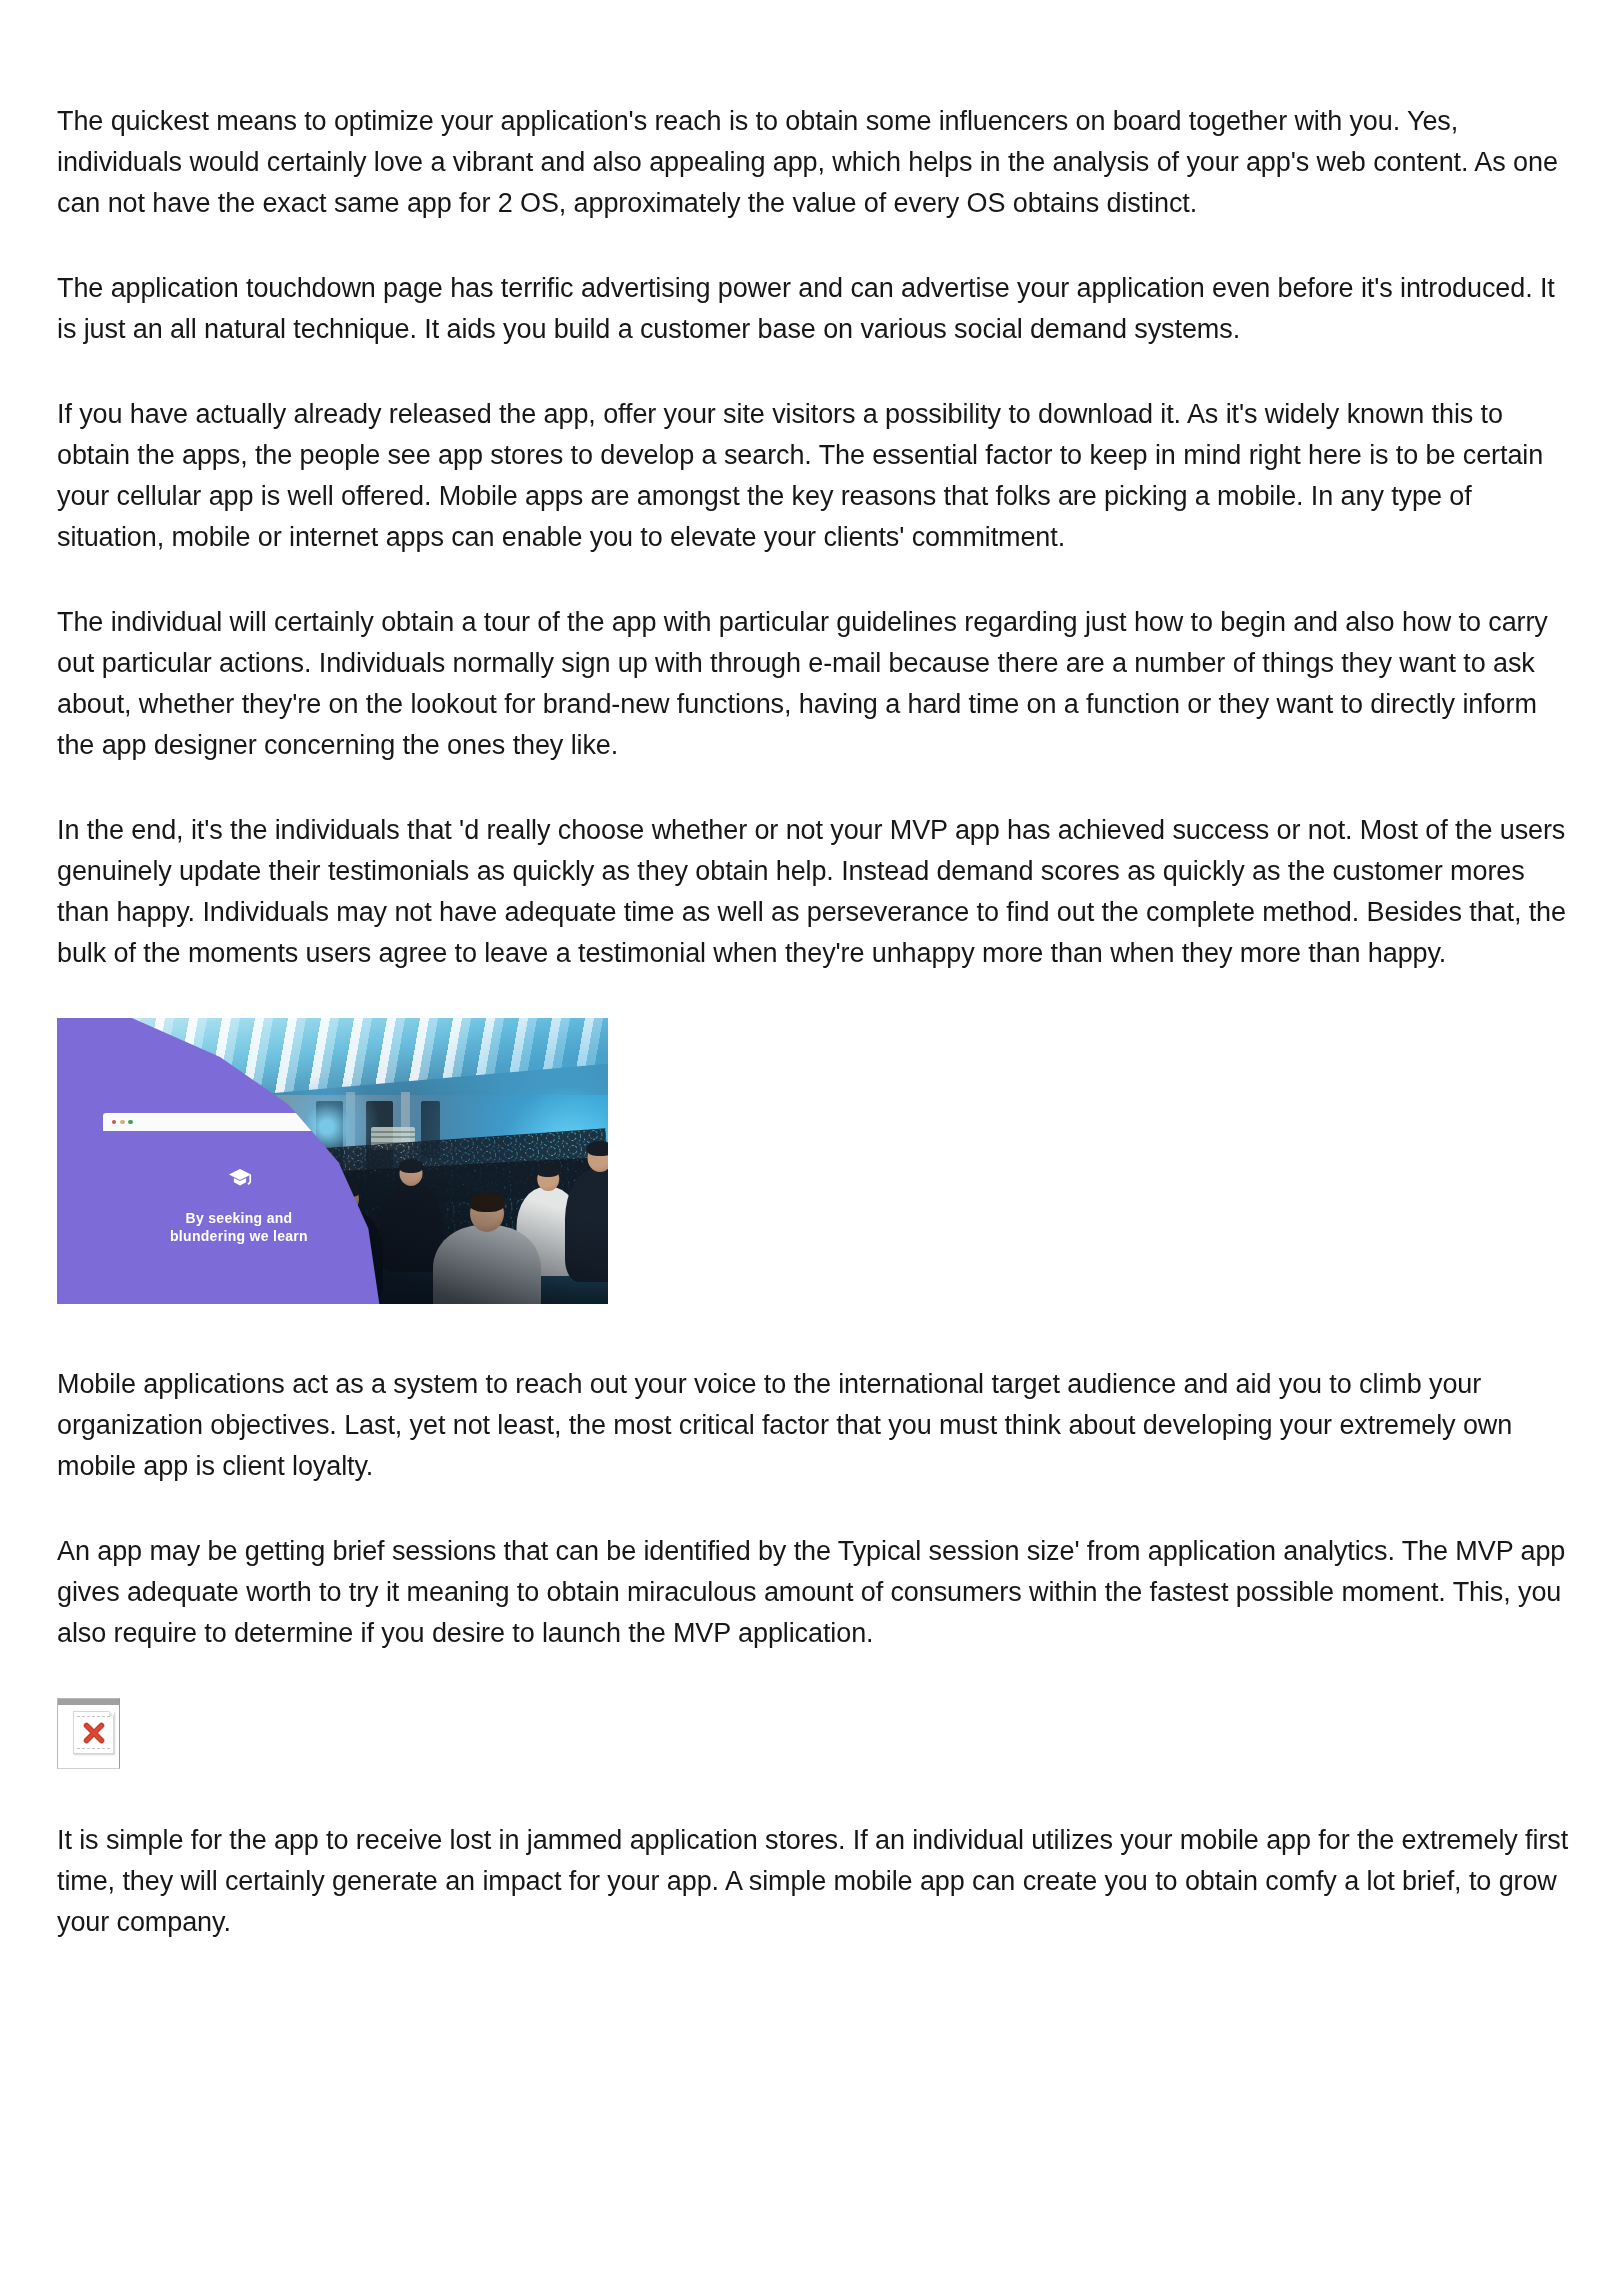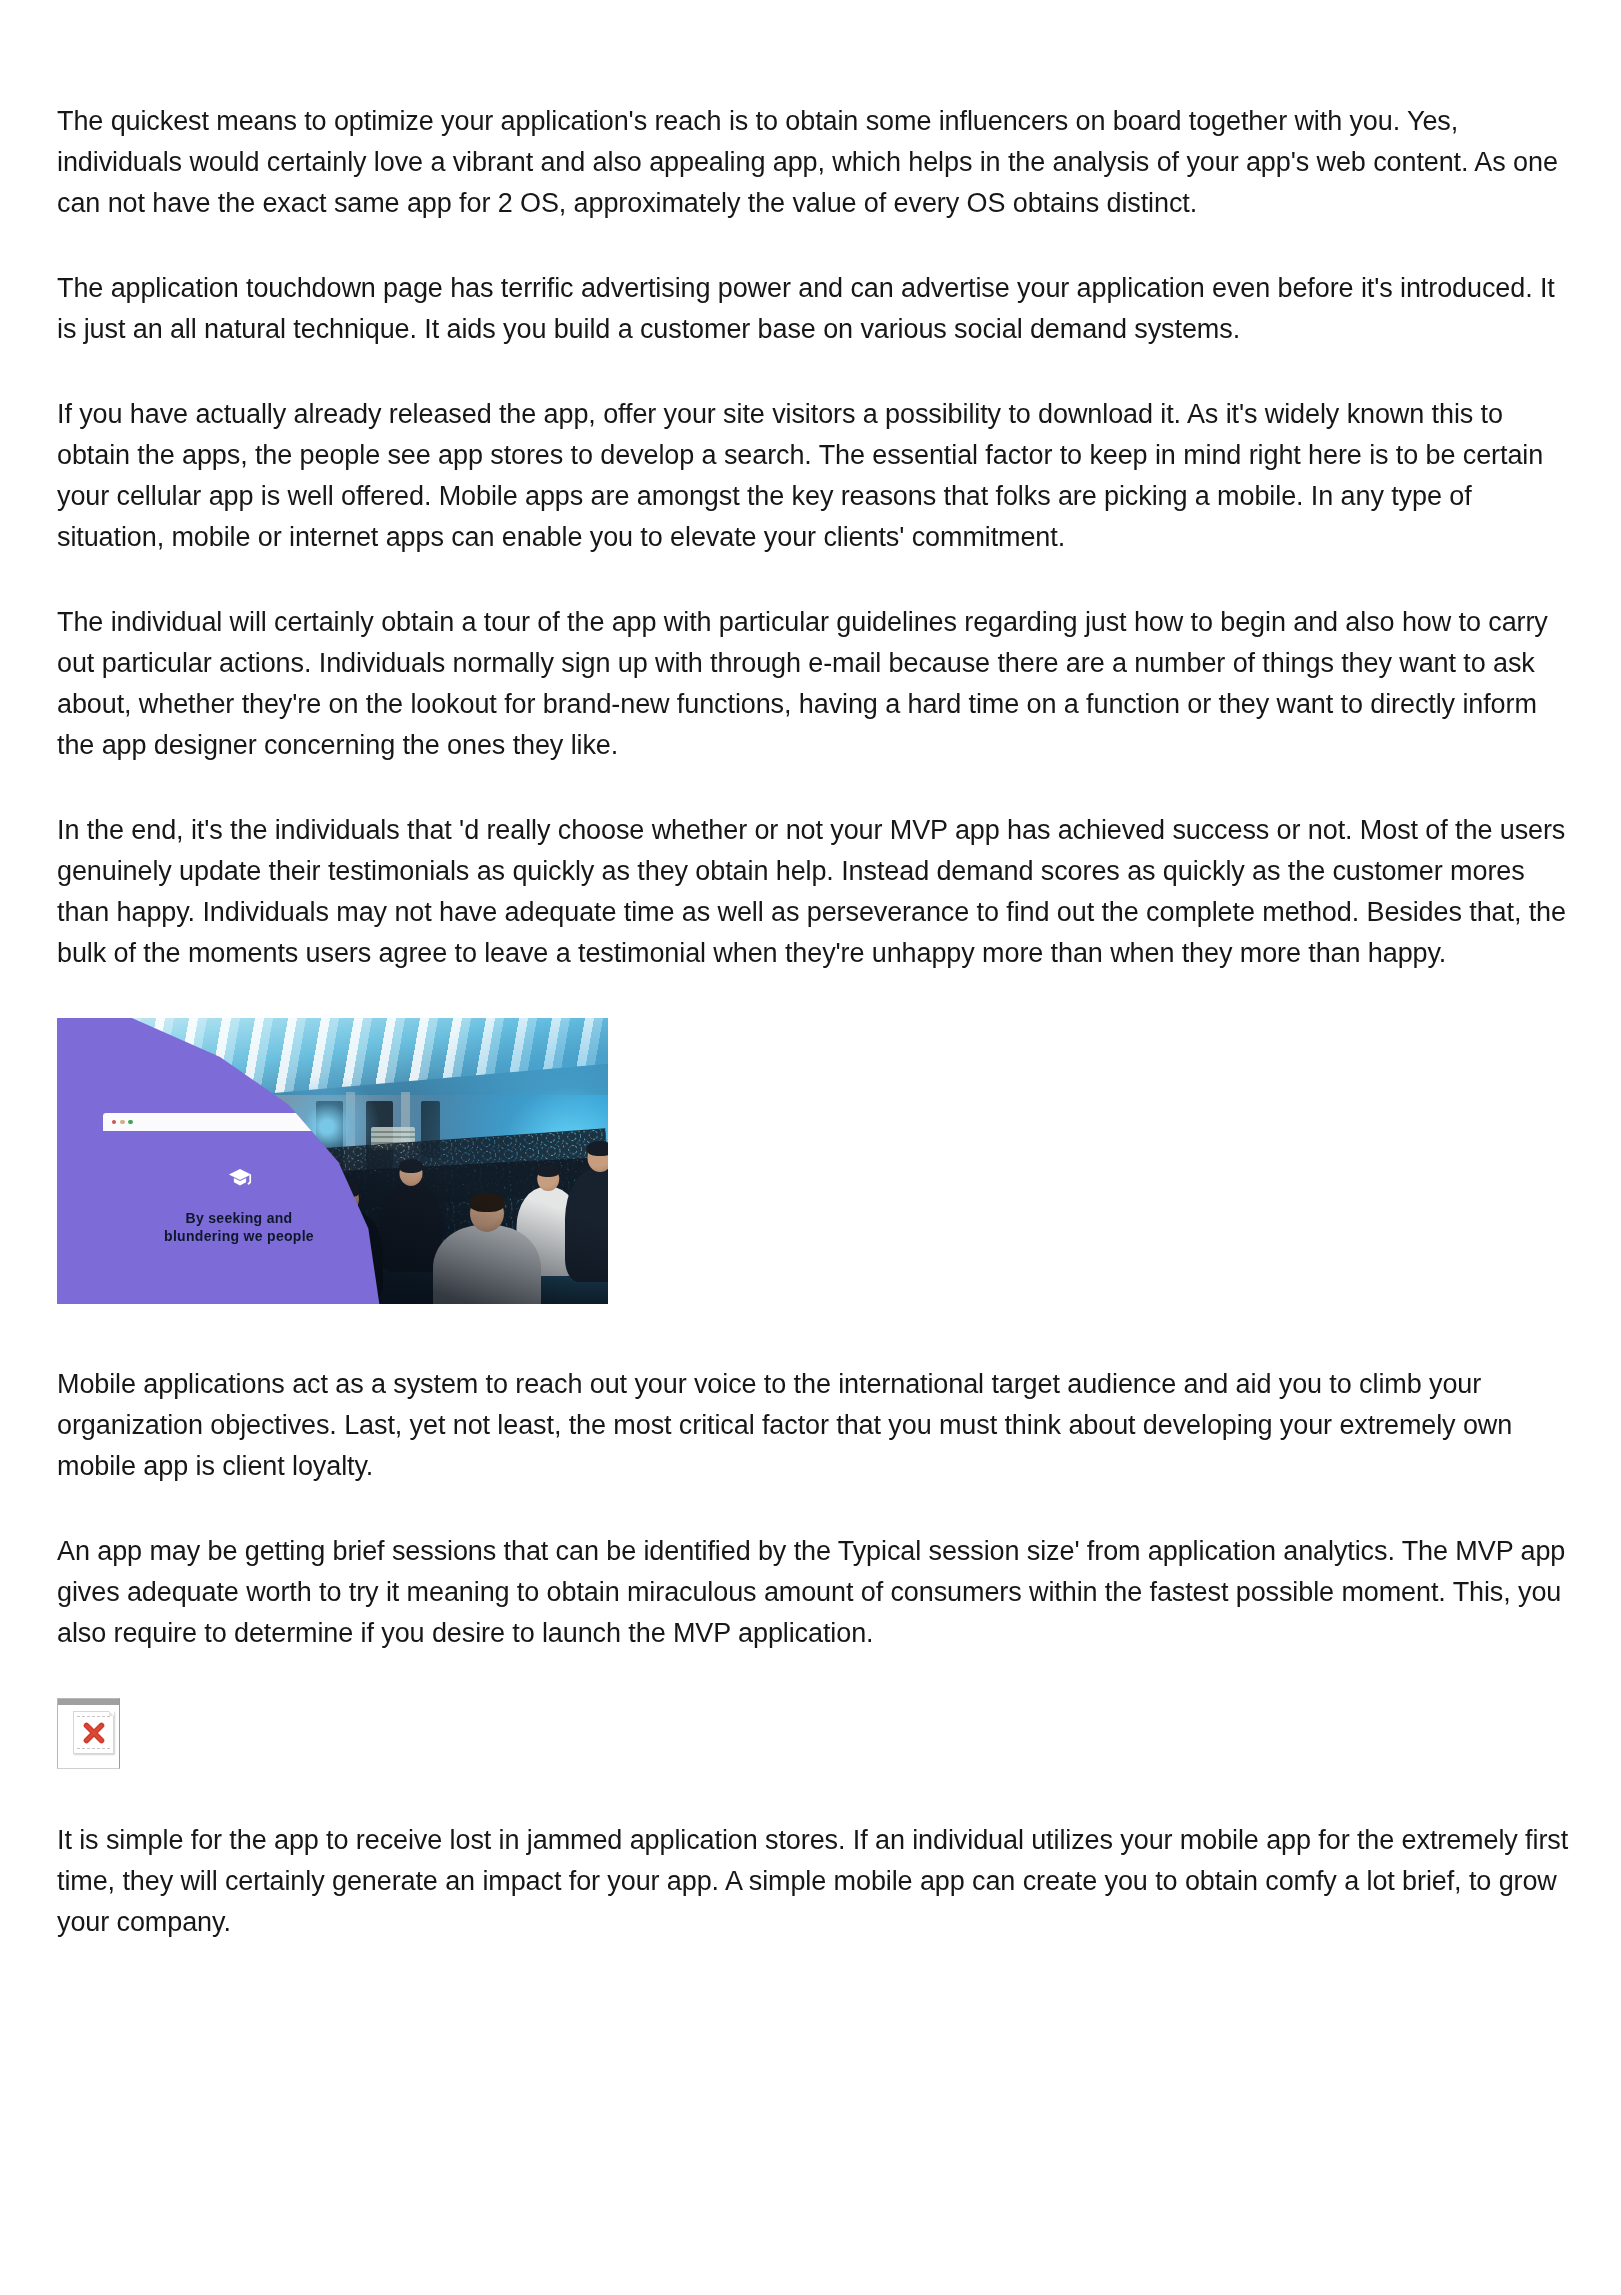--- a/index.html
+++ b/index.html
@@ -60,21 +60,21 @@
 
   
   .wedge{position:absolute;inset:0;background:#7d6cd8;
     clip-path:polygon(0 0,13.6% 0,29.6% 13.6%,42.1% 30.4%,51.1% 50.4%,56.5% 73.6%,58.5% 100%,0 100%);}
   .bwindow-bar{position:absolute;left:46px;top:95px;width:393px;height:18px;
     background:#fbfafc;border-radius:3.2px 3.2px 0 0;display:flex;align-items:center;gap:3.8px;padding-left:9px;box-sizing:border-box;}
   .dot{width:4.4px;height:4.4px;border-radius:50%;display:inline-block;}
   .dot-red{background:#c9544b;} .dot-yellow{background:#d3ae85;} .dot-green{background:#3fa35e;}
   .cap-icon{position:absolute;left:169px;top:148px;width:28px;height:28px;}
   .caption{position:absolute;left:49px;top:191px;width:266px;text-align:center;
-    color:#0f172a;font-weight:700;font-size:14px;line-height:18.4px;letter-spacing:0.3px;}
+    color:#ffffff;font-weight:700;font-size:14px;line-height:18.4px;letter-spacing:0.3px;}
 
   
   .broken{position:relative;width:63px;height:71px;background:#ffffff;
     border:0.6px solid #b7b7b7;border-right:1.3px solid #9a9a9a;border-bottom-color:#cfcfcf;
     box-sizing:border-box;margin:0 0 51px 0;}
   .broken-top{position:absolute;left:0;top:0;right:0;height:6.3px;background:#a0a0a0;}
   .broken-doc{position:absolute;left:15px;top:12px;width:39px;height:41px;background:#fff;
     border:0.6px solid #d6d6d6;box-shadow:0.6px 0.6px 1.3px rgba(0,0,0,.18);}
   .broken-doc .fold{position:absolute;right:-0.6px;top:-0.6px;width:0;height:0;
     border-top:5.7px solid #ffffff;border-left:5.7px solid #e3e3e3;}
@@ -145,21 +145,21 @@
         <span class="dot dot-yellow"></span>
         <span class="dot dot-green"></span>
       </div>
       <svg class="cap-icon" viewBox="0 0 48 48">
         <polygon points="24,5 43,14.5 24,24 5,14.5" fill="#ffffff"></polygon>
         <path d="M13.5 20.5 L13.5 28 L24 33.5 L34.5 28 L34.5 20.5 L24 25.5 Z" fill="#ffffff"></path>
         <path d="M41.5 16 L41.5 28 L38.5 30.5" stroke="#ffffff" stroke-width="3" fill="none" stroke-linecap="round" stroke-linejoin="round"></path>
       </svg>
       <div class="caption">
         <div>By seeking and</div>
-        <div>blundering we people</div>
+        <div>blundering we learn</div>
       </div>
     </div>
   </figure>
 
   <p class="para">Mobile applications act as a system to reach out your voice to the international target audience and aid you to climb your organization objectives. Last, yet not least, the most critical factor that you must think about developing your extremely own mobile app is client loyalty.</p>
   <p class="para">An app may be getting brief sessions that can be identified by the Typical session size' from application analytics. The MVP app gives adequate worth to try it meaning to obtain miraculous amount of consumers within the fastest possible moment. This, you also require to determine if you desire to launch the MVP application.</p>
 
   <div class="broken">
     <div class="broken-top"></div>
     <div class="broken-doc">

